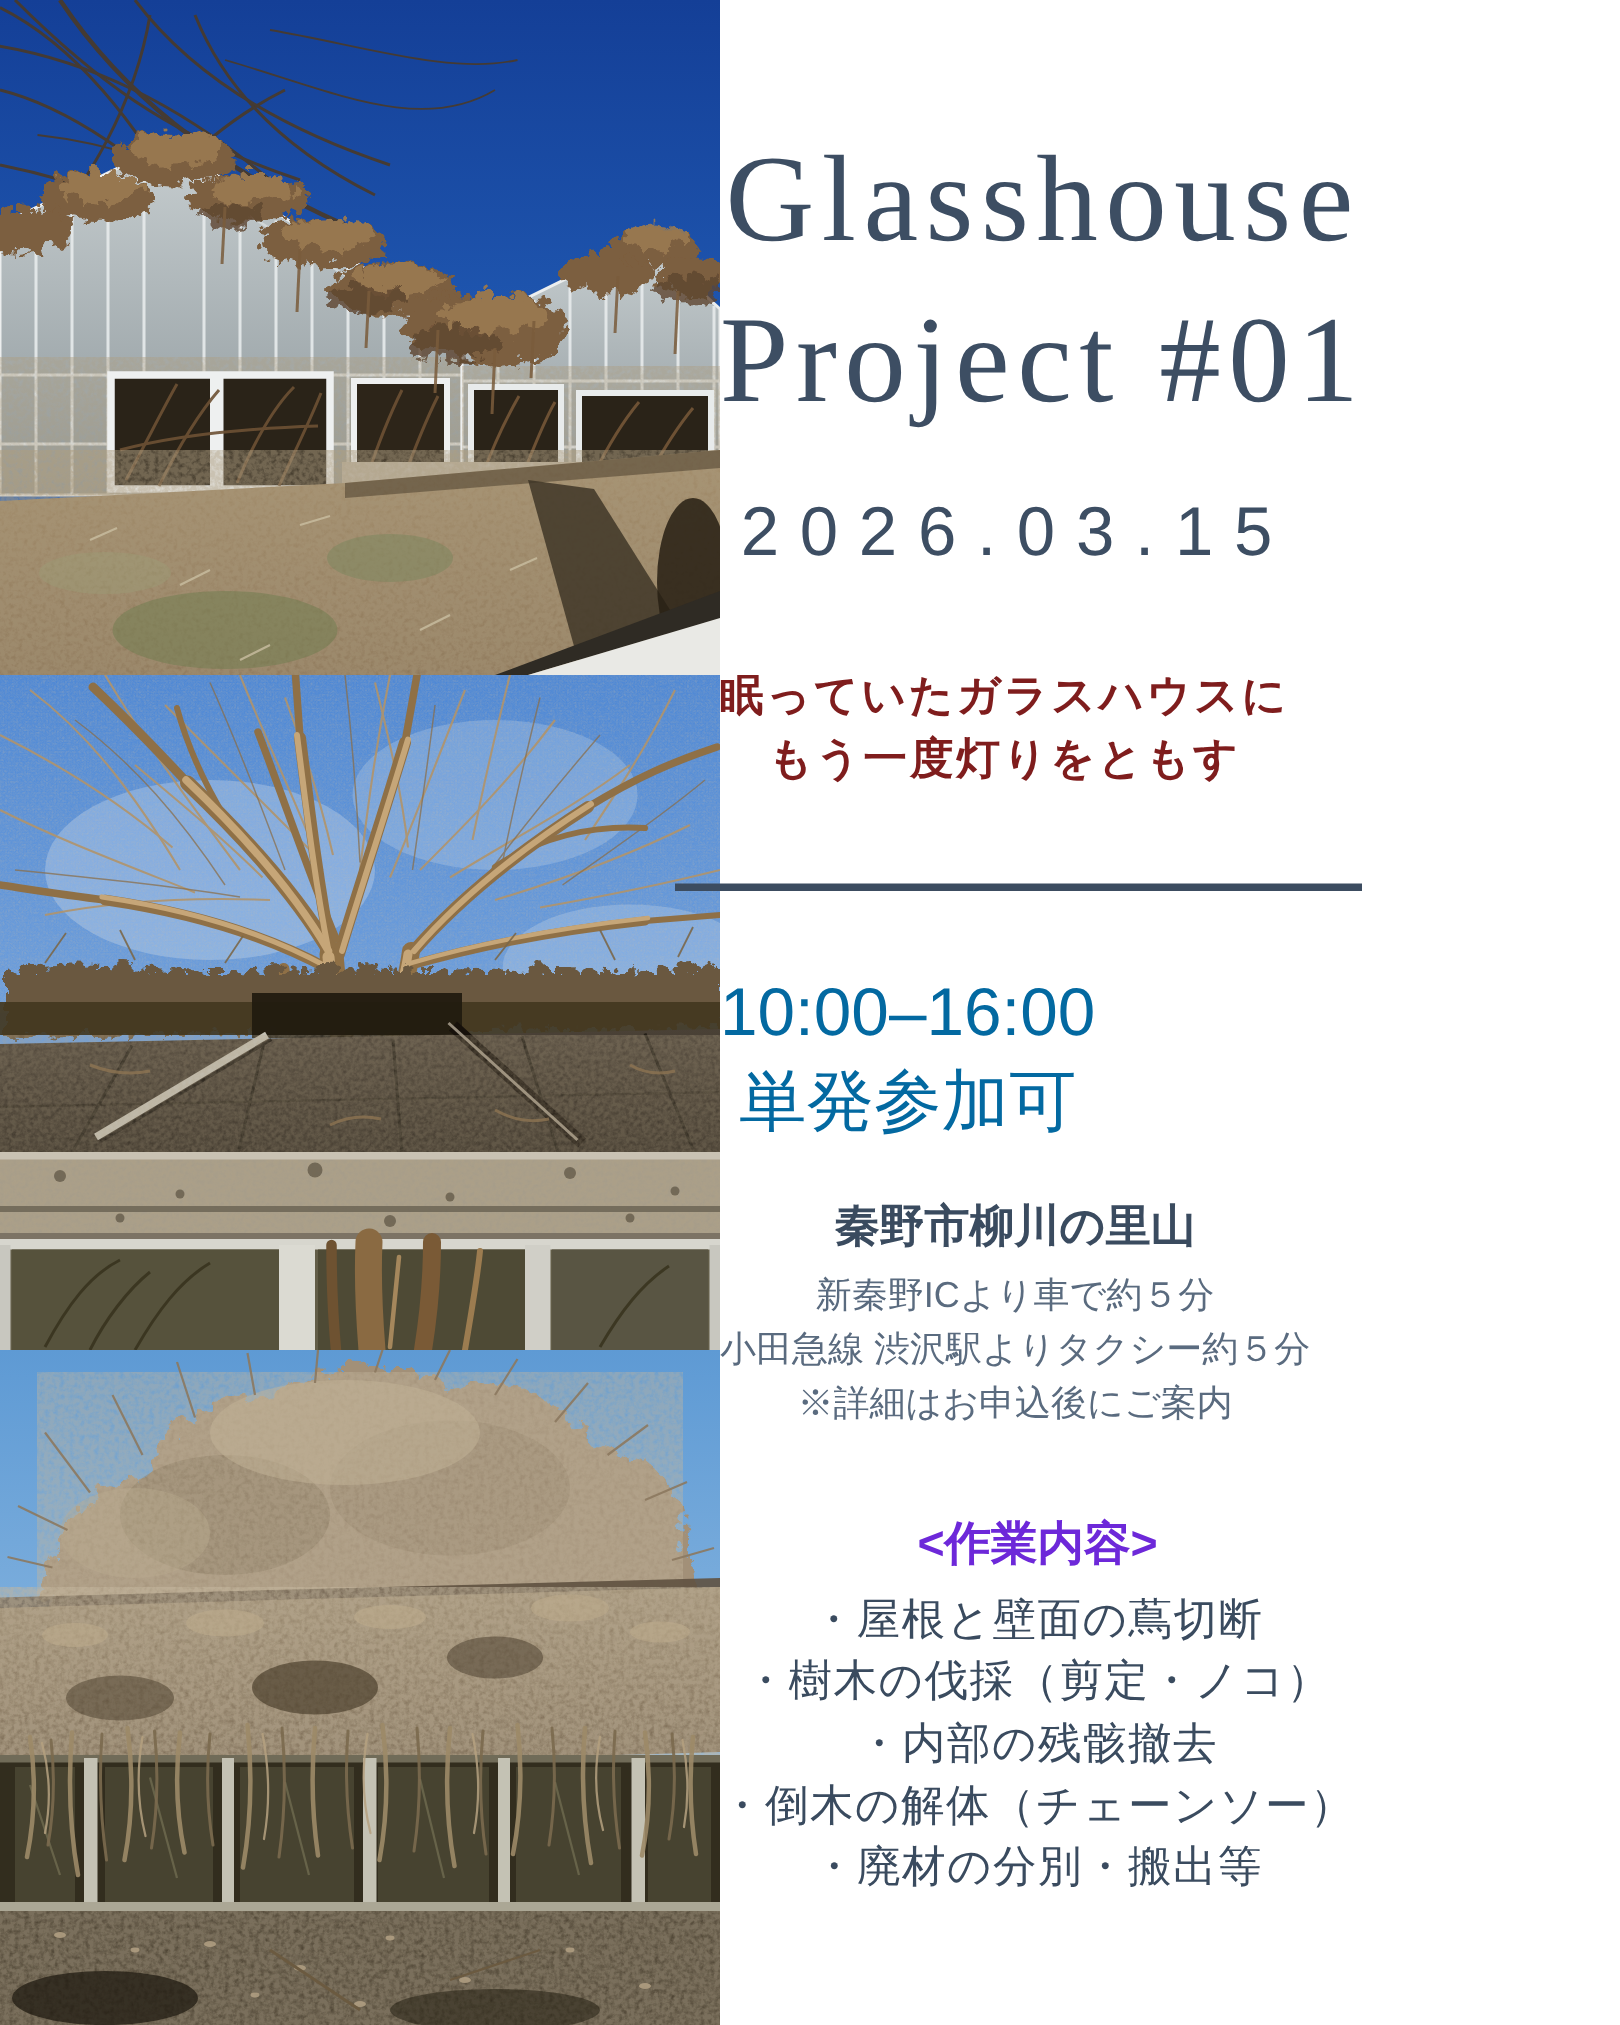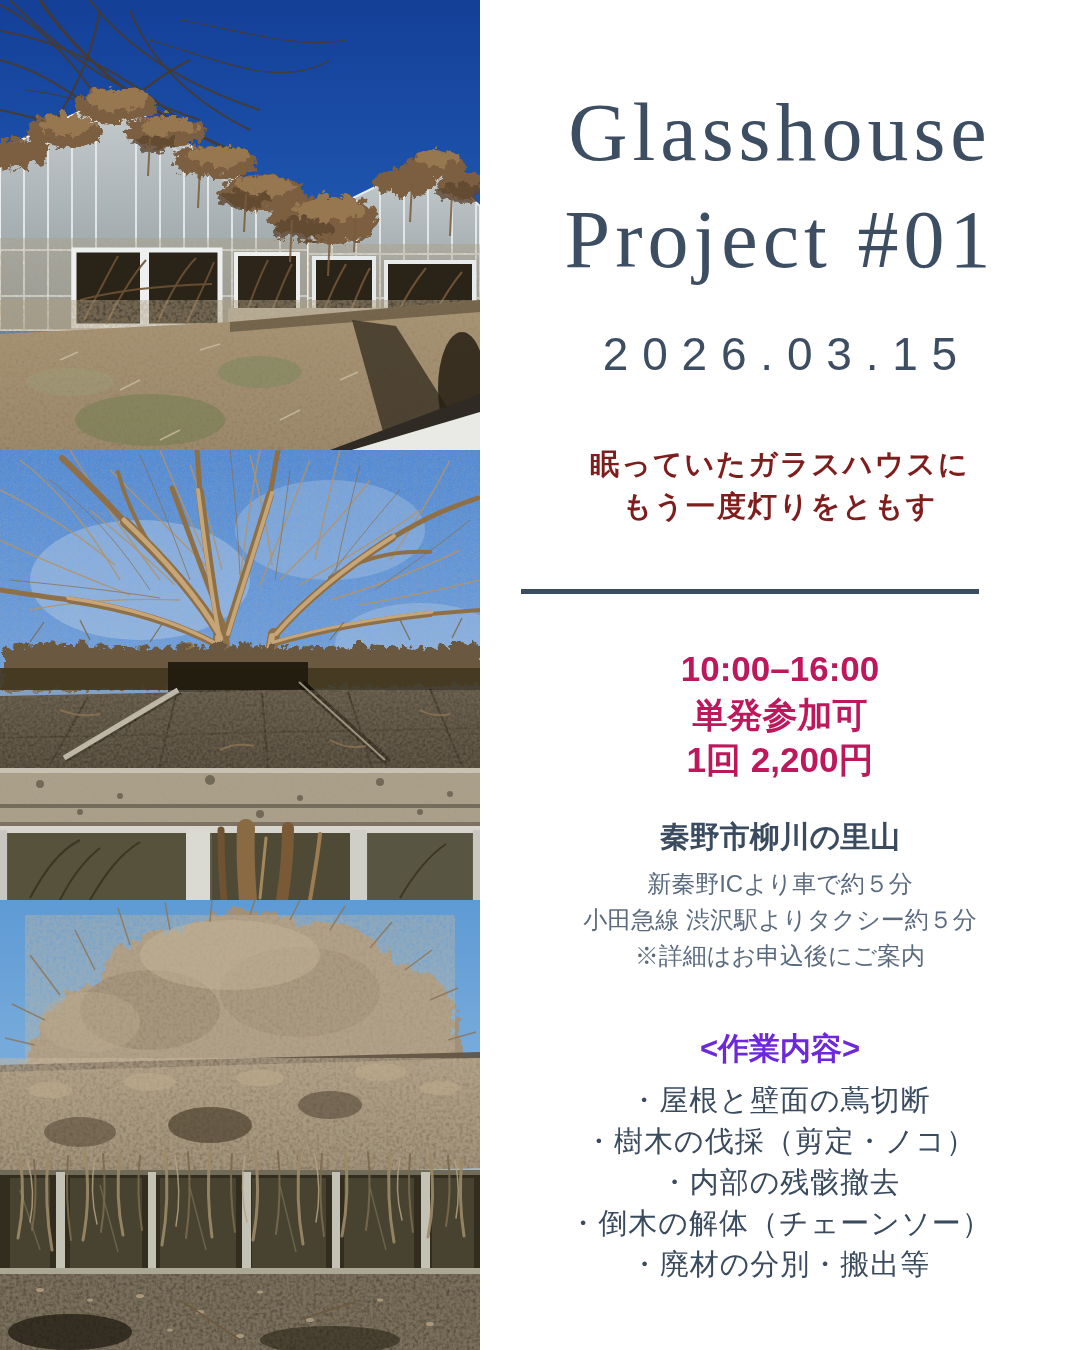--- a/index.html
+++ b/index.html
@@ -9,21 +9,21 @@
     background:#ffffff;
     display:flex;flex-direction:row;
     overflow:hidden;
     font-family:"Liberation Sans",sans-serif;
   }
   .photo-col{width:480px;height:1350px;display:flex;flex-direction:column;}
   .photo{width:480px;height:450px;overflow:hidden;}
   .photo svg{display:block;}
   .content-col{
     width:600px;height:1350px;
-    display:flex;flex-direction:column;align-items:center;
+    display:flex;flex-direction:column;align-items:flex-start;
     text-align:center;
     padding-top:80px;box-sizing:border-box;
     color:#3d4e63;
   }
   .title{
     font-family:"Liberation Serif",serif;
     font-size:82px;line-height:1.30;font-weight:400;
     letter-spacing:5px;color:#3d4e63;white-space:nowrap;
   }
   .date{
@@ -35,22 +35,22 @@
     margin-top:62px;
     font-size:29px;font-weight:700;line-height:1.45;
     letter-spacing:2px;color:#7f1d1d;
   }
   .divider{
     margin-top:62px;width:458px;height:5px;background:#3c4c60;
     transform:translateX(-30px);
   }
   .schedule{
     margin-top:52px;
-    font-size:35px;font-weight:700;line-height:1.30;
-    color:#be185d;
+    font-size:45px;font-weight:400;line-height:1.30;
+    color:#0369a1;
   }
   .location{margin-top:34px;}
   .loc-name{font-size:30px;font-weight:700;color:#3a4b5f;}
   .loc-sub{margin-top:8px;font-size:24px;line-height:1.50;font-weight:400;color:#5a6b7f;}
   .work{margin-top:54px;}
   .work-heading{font-size:31px;font-weight:700;color:#6d28d9;}
   .work-items{margin-top:10px;font-size:29px;font-weight:400;line-height:1.42;color:#3a4b5f;letter-spacing:1px;}
 </style>
 </head>
 <body>
@@ -569,21 +569,20 @@
     <div class="tagline">
       <div>眠っていたガラスハウスに</div>
       <div>もう一度灯りをともす</div>
     </div>
 
     <div class="divider"></div>
 
     <div class="schedule">
       <div>10:00–16:00</div>
       <div>単発参加可</div>
-      <div>1回 2,200円</div>
     </div>
 
     <div class="location">
       <div class="loc-name">秦野市柳川の里山</div>
       <div class="loc-sub">
         <div>新秦野ICより車で約５分</div>
         <div>小田急線 渋沢駅よりタクシー約５分</div>
         <div>※詳細はお申込後にご案内</div>
       </div>
     </div>

